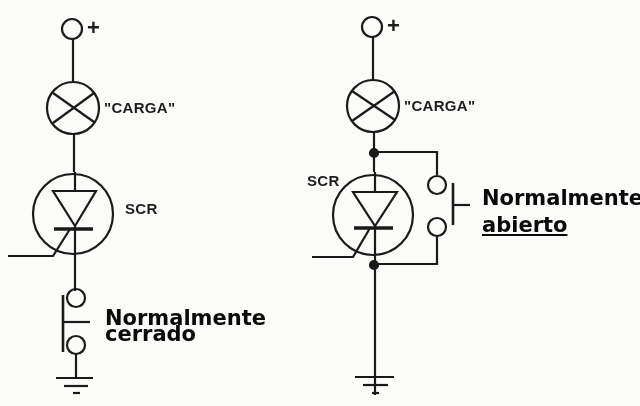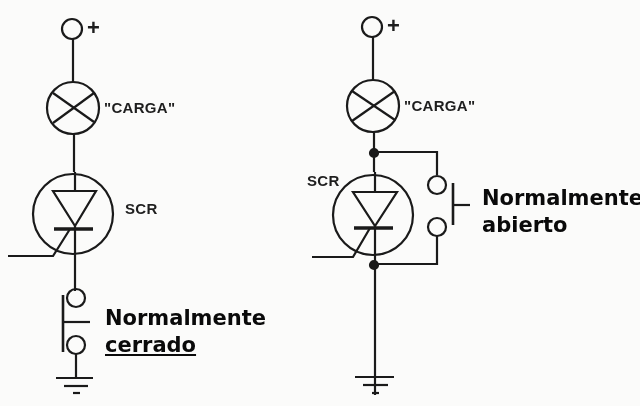--- a/index.html
+++ b/index.html
@@ -84,19 +84,19 @@
         <line x1="372" y1="393" x2="379" y2="393"></line>
       </g>
     </g>
   </g>
 </svg>
 
 <div class="lbl plus" style="left:87px;top:15px;">+</div>
 <div class="lbl small" style="left:104px;top:99px;">"CARGA"</div>
 <div class="lbl small" style="left:125px;top:200px;">SCR</div>
 <div class="lbl big" style="left:105px;top:306px;">Normalmente</div>
-<div class="lbl big" style="left:105px;top:333px;text-decoration:underline;">cerrado</div>
+<div class="lbl big" style="left:105px;top:322px;">cerrado</div>
 
 <div class="lbl plus" style="left:387px;top:13px;">+</div>
 <div class="lbl small" style="left:404px;top:97px;">"CARGA"</div>
 <div class="lbl small" style="left:307px;top:172px;">SCR</div>
 <div class="lbl big" style="left:482px;top:186px;">Normalmente</div>
-<div class="lbl big" style="left:482px;top:213px;">abierto</div>
+<div class="lbl big" style="left:482px;top:213px;text-decoration:underline;">abierto</div>
 
 </body></html>

